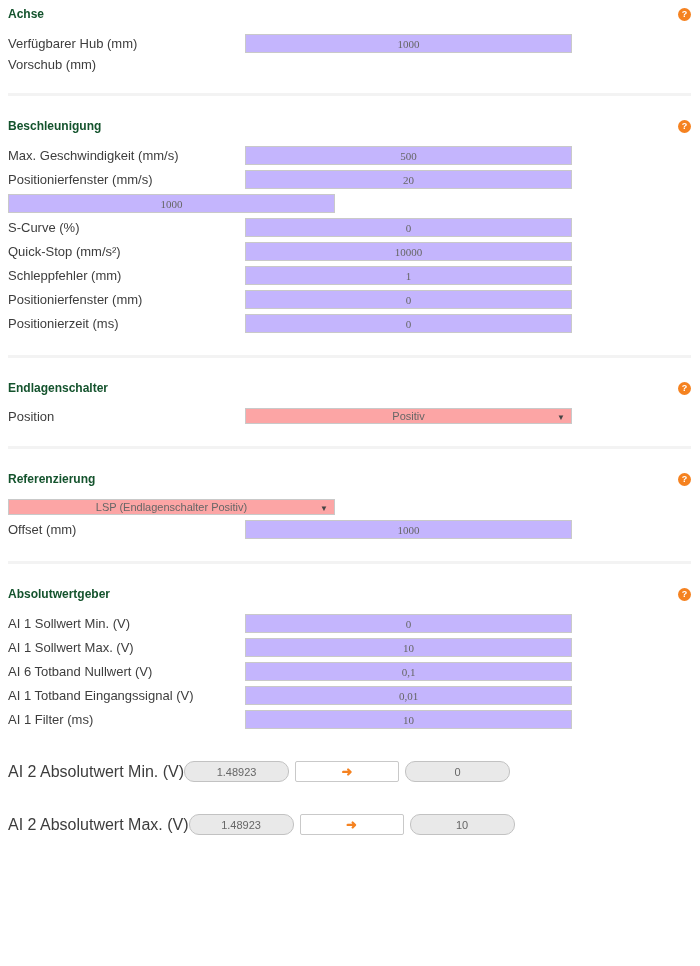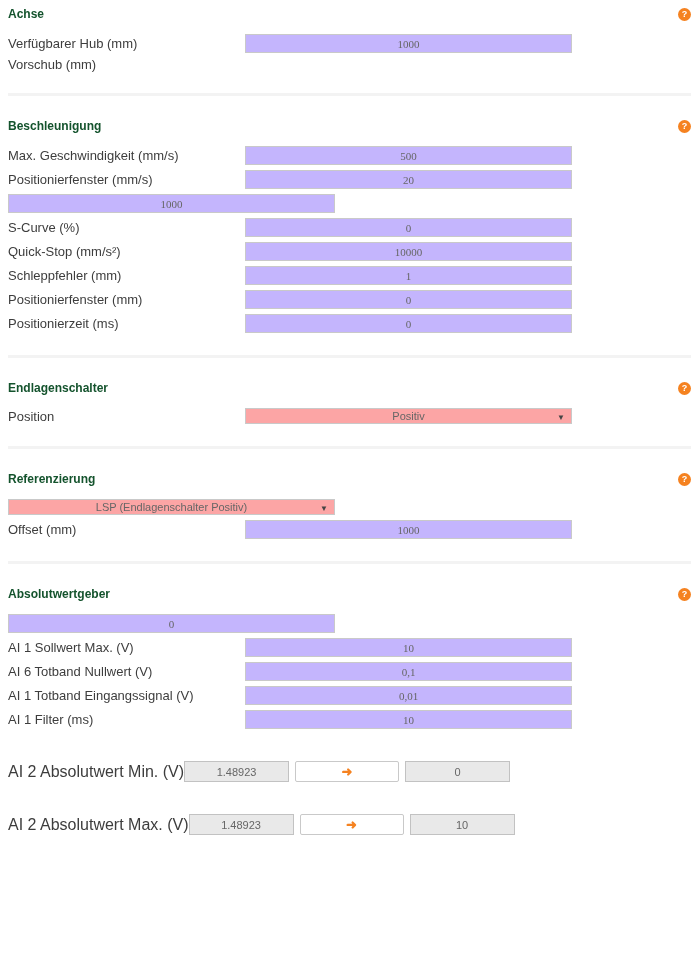--- a/index.html
+++ b/index.html
@@ -46,21 +46,21 @@
     font-size: 11px; color: #666666; cursor: pointer;
   }
   .selectbox .arr {
     position: absolute; right: 6px; top: 5px;
     font-size: 8px; color: #444444; line-height: 8px;
   }
 
   .trow { display: flex; align-items: center; margin-bottom: 5px; margin-top: 32px; }
   .greybox {
     width: 105px; height: 21px;
-    background: #e9e9e9; border: 1px solid #c2c2c2; border-radius: 0;
+    background: #e9e9e9; border: 1px solid #c2c2c2; border-radius: 10px;
     display: flex; align-items: center; justify-content: center;
     font-size: 11px; color: #666666; text-align: center;
   }
   .arrowbtn {
     width: 104px; height: 21px; margin: 0 6px;
     background: #ffffff; border: 1px solid #c9c9c9; border-radius: 2px;
     display: flex; align-items: center; justify-content: center;
     cursor: pointer; padding: 0;
   }
   .arrowbtn .arrow-glyph {
@@ -164,20 +164,21 @@
   </div>
 
   <div class="divider"></div>
 
   <div class="section">
     <div class="section-head">
       <span class="section-title">Absolutwertgeber</span>
       <span class="help">?</span>
     </div>
     <div class="row">
+      <span class="flabel">AI 1 Sollwert Min. (V)</span>
       <input class="tinput" type="text" value="0" style="">
     </div>
     <div class="row">
       <span class="flabel">AI 1 Sollwert Max. (V)</span>
       <input class="tinput" type="text" value="10" style="">
     </div>
     <div class="row">
       <span class="flabel">AI 6 Totband Nullwert (V)</span>
       <input class="tinput" type="text" value="0,1" style="">
     </div>

